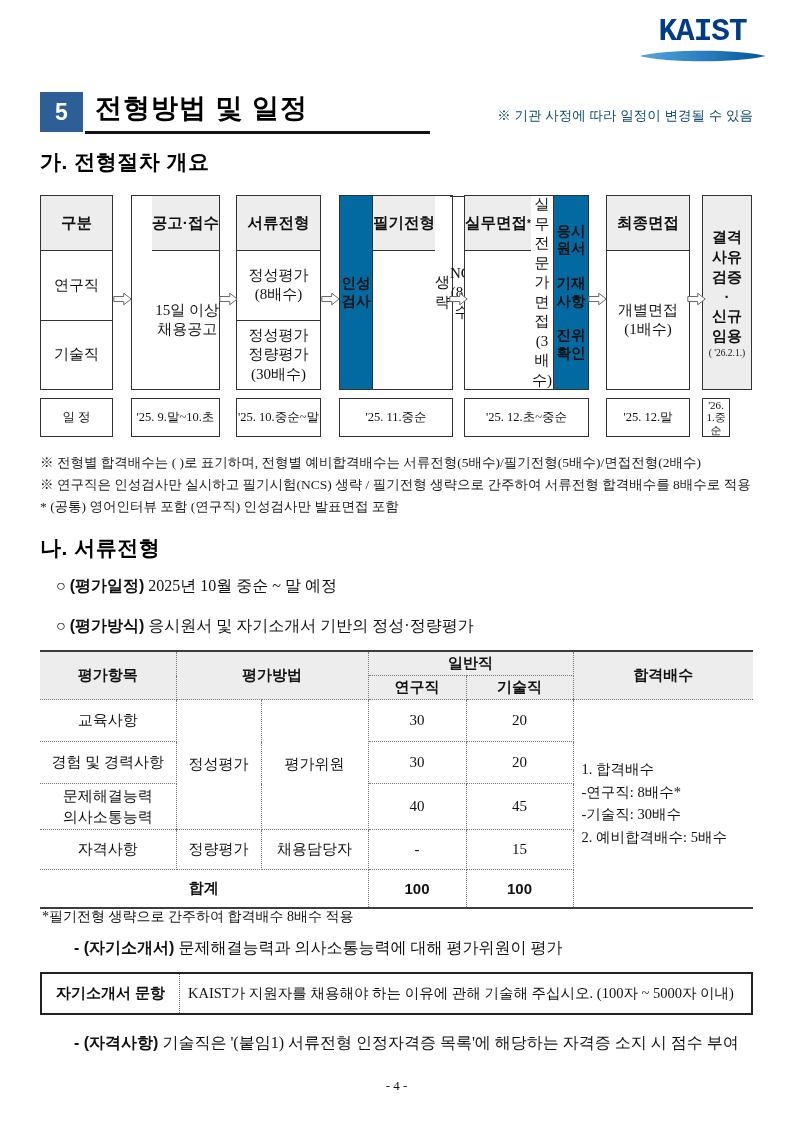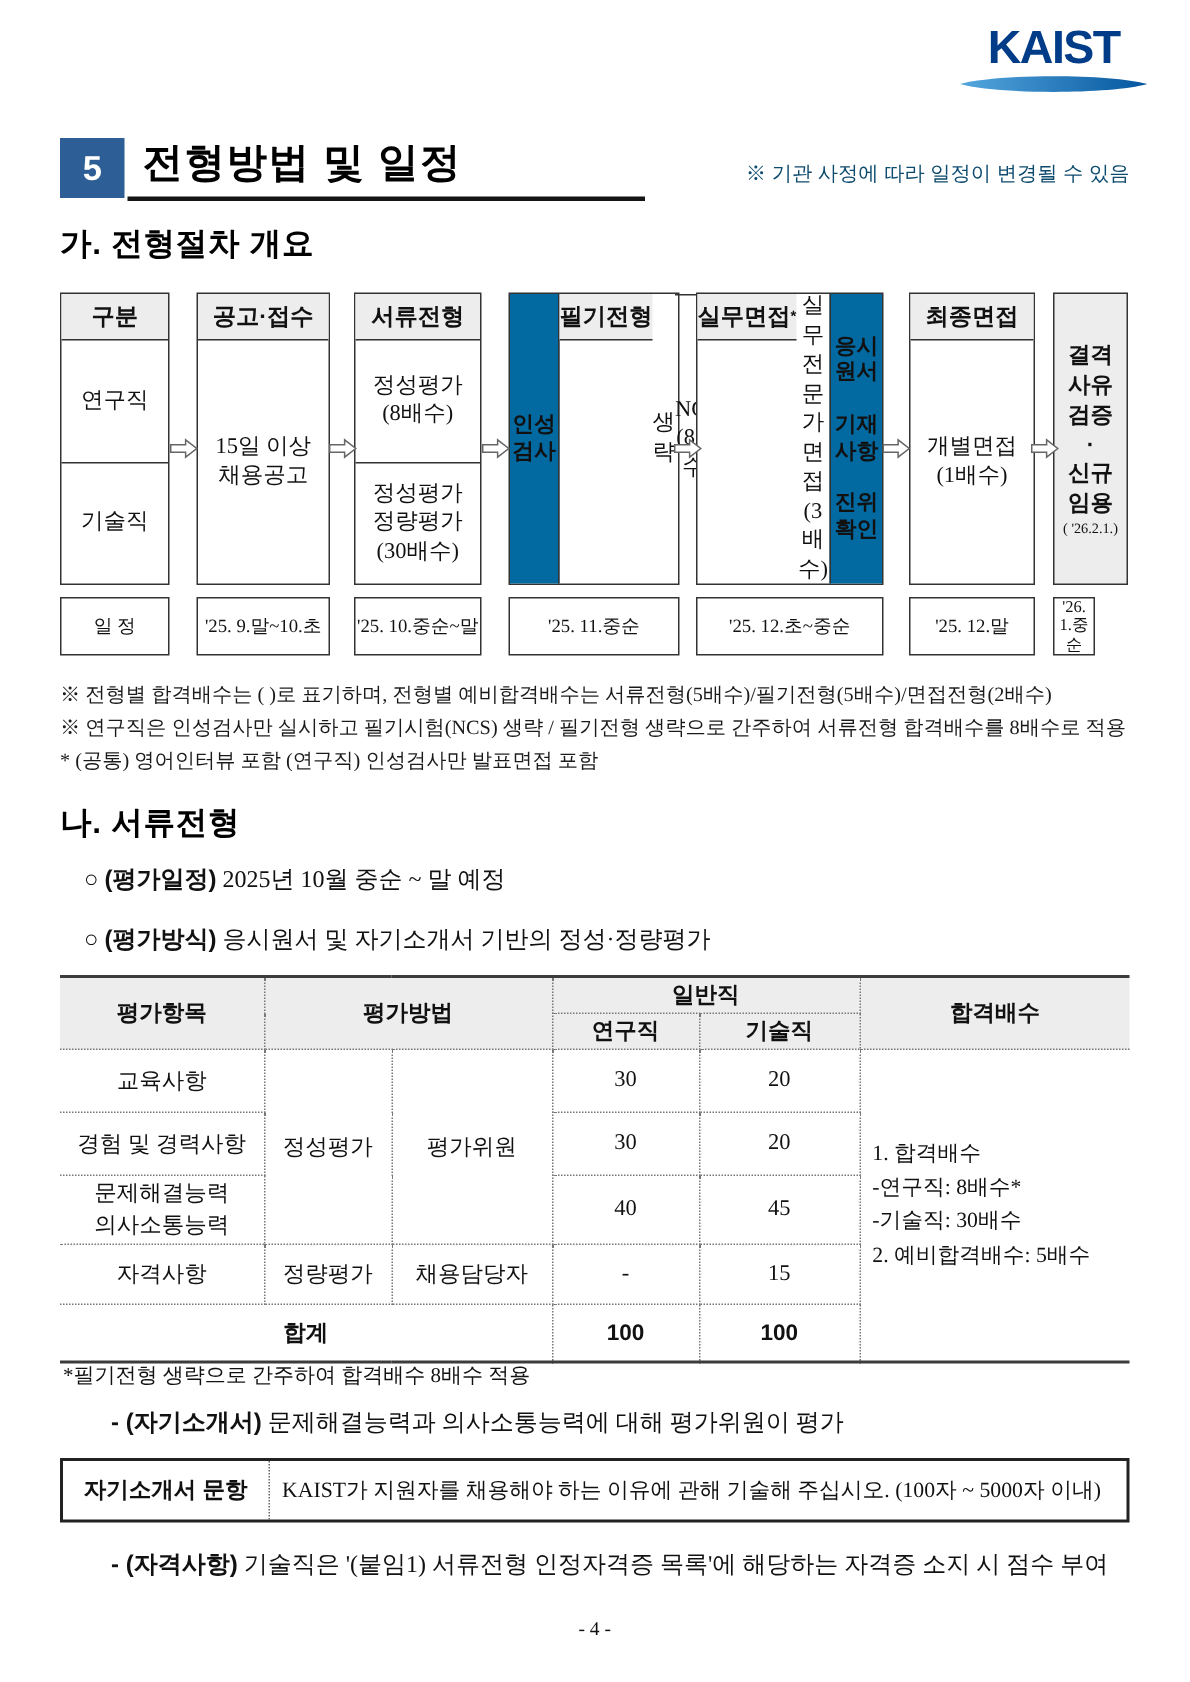--- a/index.html
+++ b/index.html
@@ -6,21 +6,21 @@
   html,body { background:#ffffff; }
   body {
     width:793px; height:1121px; position:relative;
     font-family:"Liberation Serif", serif; color:#111;
   }
   .abs { position:absolute; }
 
   
   .logo { left:640px; top:16px; width:125px; text-align:center; }
   .logo-text {
-    font-family:Liberation Sans, sans-serif; font-weight:800;
+    font-family:Liberation Mono, monospace; font-weight:800;
     font-size:31px; letter-spacing:-1px; color:#003c87; line-height:1;
   }
   .logo-swoosh { display:block; margin-top:3px; }
 
   
   .sec-num {
     left:40px; top:92px; width:43px; height:40px; background:#2d5e95;
     color:#fff; font-family:"Liberation Sans", sans-serif; font-weight:bold;
     font-size:23px; display:flex; align-items:center; justify-content:center;
   }
@@ -41,38 +41,38 @@
   .sub-a { left:40px; top:148px; }
   .sub-b { left:40px; top:534px; }
 
   
   .flowchart { left:40px; top:195px; width:713px; height:195px; }
   .fc-col {
     position:absolute; top:0; height:195px; border:1.5px solid #333;
     display:flex; flex-direction:column; background:#fff;
   }
   .fc-head {
-    height:31px; flex:none; background:#ededed; border-bottom:1.5px solid #333;
+    height:55px; flex:none; background:#ededed; border-bottom:1.5px solid #333;
     display:flex; align-items:center; justify-content:center;
     font-family:"Liberation Sans", sans-serif; font-weight:bold; font-size:15.5px;
   }
   .fc-cell {
     flex:1; display:flex; align-items:center; justify-content:center;
     text-align:center; white-space:pre-line; font-size:15px; line-height:1.3;
   }
   .fc-cell + .fc-cell { border-top:1.5px solid #333; }
   .fc-row { flex-direction:row; }
   .fc-strip {
     flex:none; background:#0369a1; display:flex; align-items:center; justify-content:center;
     text-align:center; white-space:pre-line;
     font-family:"Liberation Sans", sans-serif; font-weight:bold; font-size:14.5px; line-height:1.2;
   }
   .fc-inner { flex:1; display:flex; flex-direction:row; }
   .c1 { left:0;    width:73px; }
-  .c2 { left:91px; width:89px; }
+  .c2 { left:91px; width:89px;align-items:flex-end; }
   .c3 { left:196px; width:85px; }
   .c4 { left:299px; width:114px; }
   .c4 .fc-strip { width:33px; border-right:1.5px solid #333; }
   .c5 { left:424px; width:125px; }
   .c5 .fc-strip { width:35px; border-left:1.5px solid #333; }
   .c6 { left:566px; width:84px; }
   .c7 { left:662px; width:50px; background:#ededed; justify-content:center; }
   .c7 .fc-final {
     text-align:center; white-space:pre-line; font-family:"Liberation Sans", sans-serif;
     font-weight:bold; font-size:15px; line-height:1.32;

